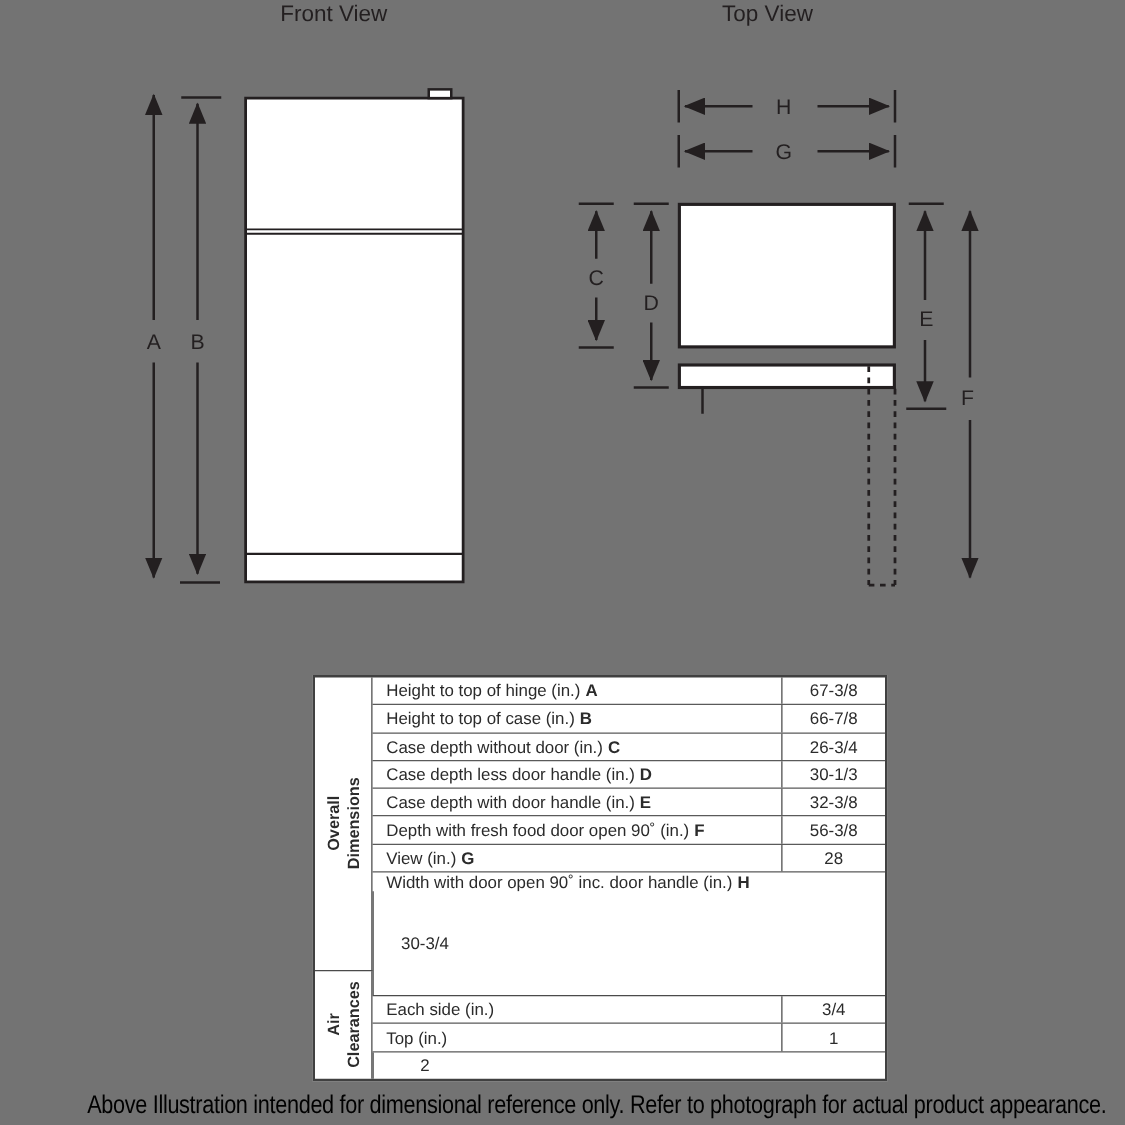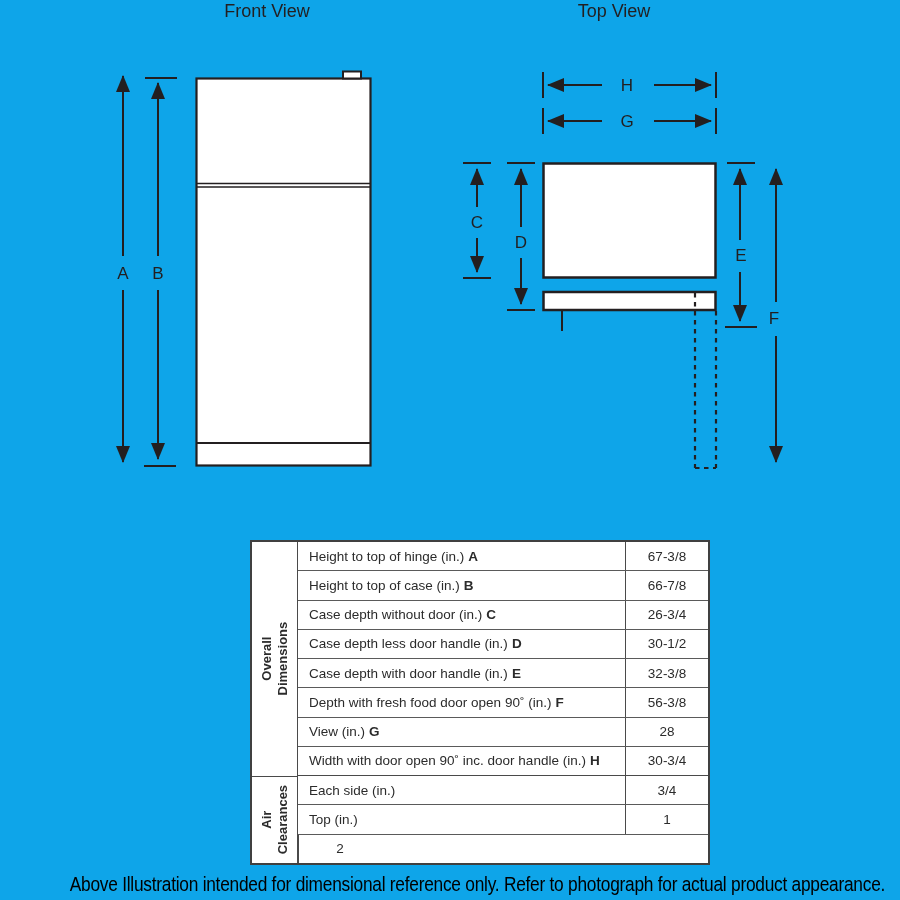--- a/index.html
+++ b/index.html
@@ -1,19 +1,19 @@
 <!DOCTYPE html>
 <html><head>
 <meta charset="utf-8">
 <style>
   html, body { margin: 0; padding: 0; background: #ffffff; }
   .page {
     position: relative;
     width: 900px; height: 900px;
-    background: #0ea5e9;
+    background: #737373;
     font-family: "Liberation Sans", sans-serif;
     color: #231f20;
     overflow: hidden;
   }
   .diagram-svg { position: absolute; left: 0; top: 0; }
   .diagram-svg text {
     font-family: "Liberation Sans", sans-serif;
     fill: #231f20;
   }
   .view-title { font-size: 18px; }
@@ -46,21 +46,21 @@
   .rows {
     position: absolute; left: 46px; top: 0; right: 0; bottom: 0;
     display: flex; flex-direction: column;
   }
   .trow {
     flex: 1 1 0;
     display: flex; align-items: stretch;
     border-bottom: 1.2px solid #5a5a5a;
     box-sizing: border-box;
   }
-  .trow:nth-child(8) { border-bottom: 1.5px solid #4a4a4a; }
+  .trow:nth-child(8) { border-bottom: 1.5px solid #4a4a4a; flex-direction: column; }
   .trow:last-child { border-bottom: none; }
   .cell-desc {
     flex: 1 1 auto;
     display: flex; align-items: center;
     padding-left: 11px;
     font-size: 13.5px; color: #2b2b2b;
     white-space: nowrap; overflow: hidden;
   }
   .cell-desc b { font-weight: bold; margin-left: 4px; }
   .cell-val {
@@ -219,21 +219,21 @@
             <span>Case depth without door (in.)</span>
             <b>C</b>
           </div>
         <div class="cell-val">26-3/4</div>
       </div>
       <div class="trow">
         <div class="cell-desc">
             <span>Case depth less door handle (in.)</span>
             <b>D</b>
           </div>
-        <div class="cell-val">30-1/2</div>
+        <div class="cell-val">30-1/3</div>
       </div>
       <div class="trow">
         <div class="cell-desc">
             <span>Case depth with door handle (in.)</span>
             <b>E</b>
           </div>
         <div class="cell-val">32-3/8</div>
       </div>
       <div class="trow">
         <div class="cell-desc">

